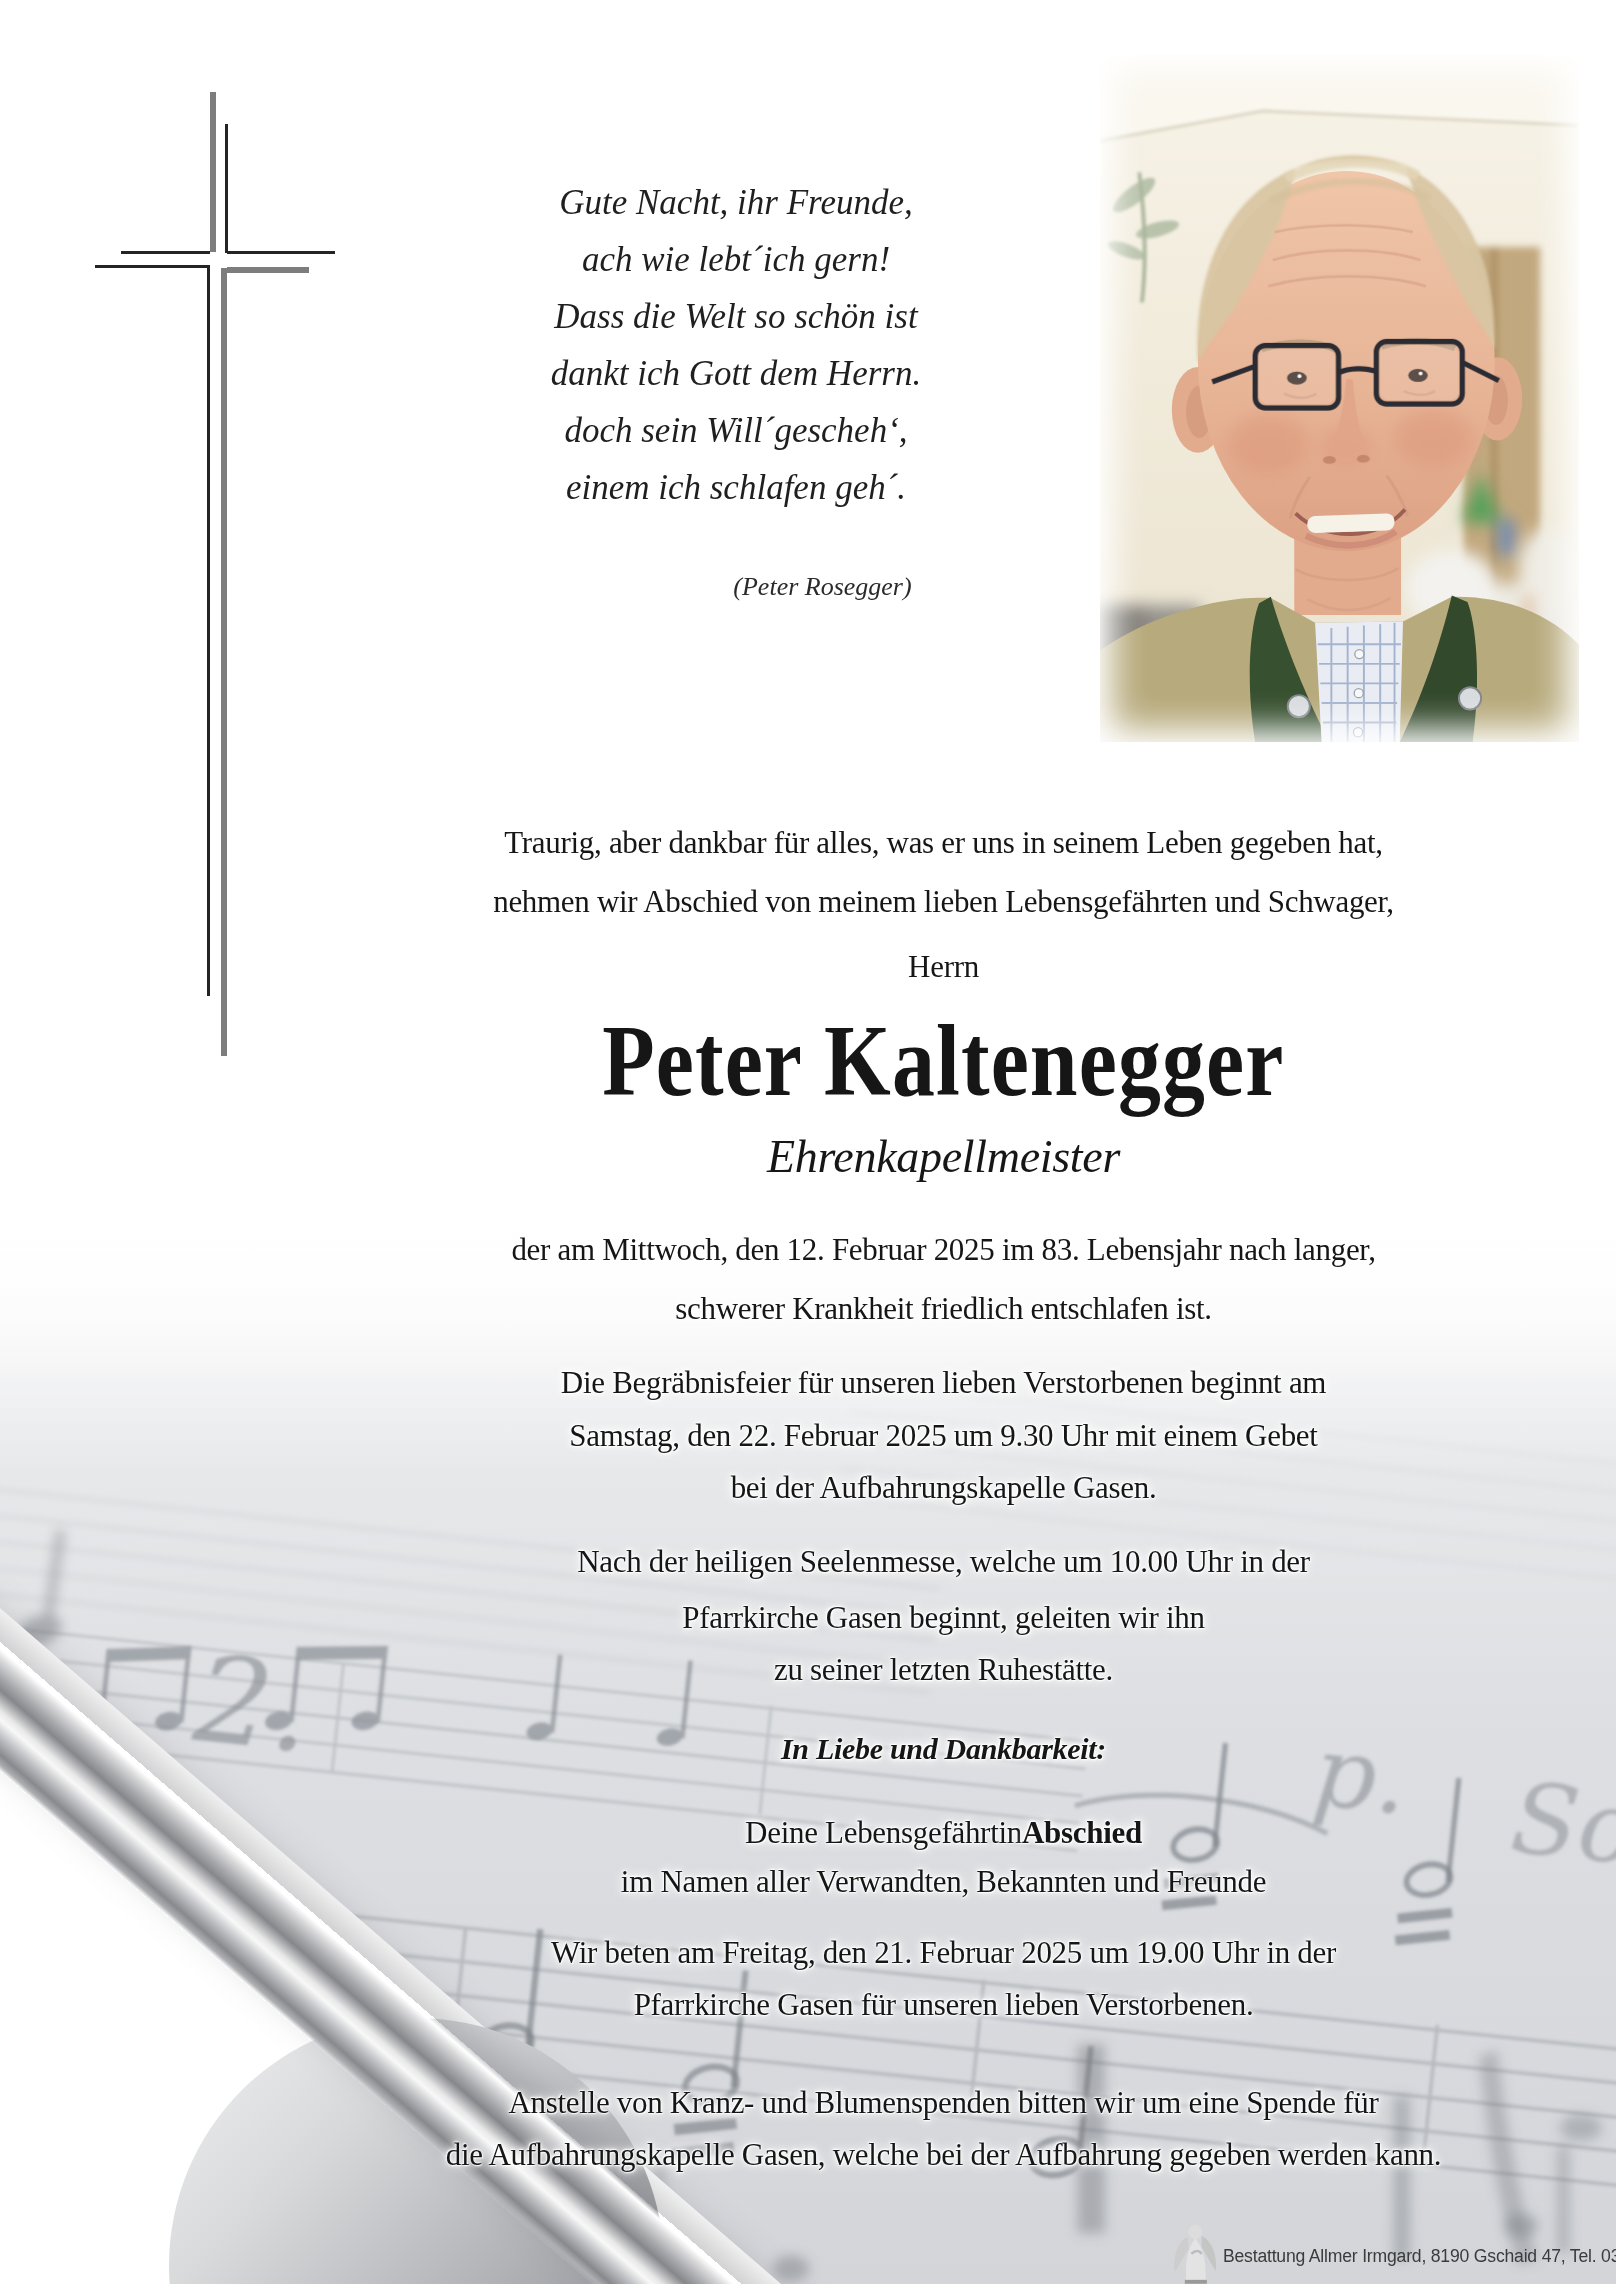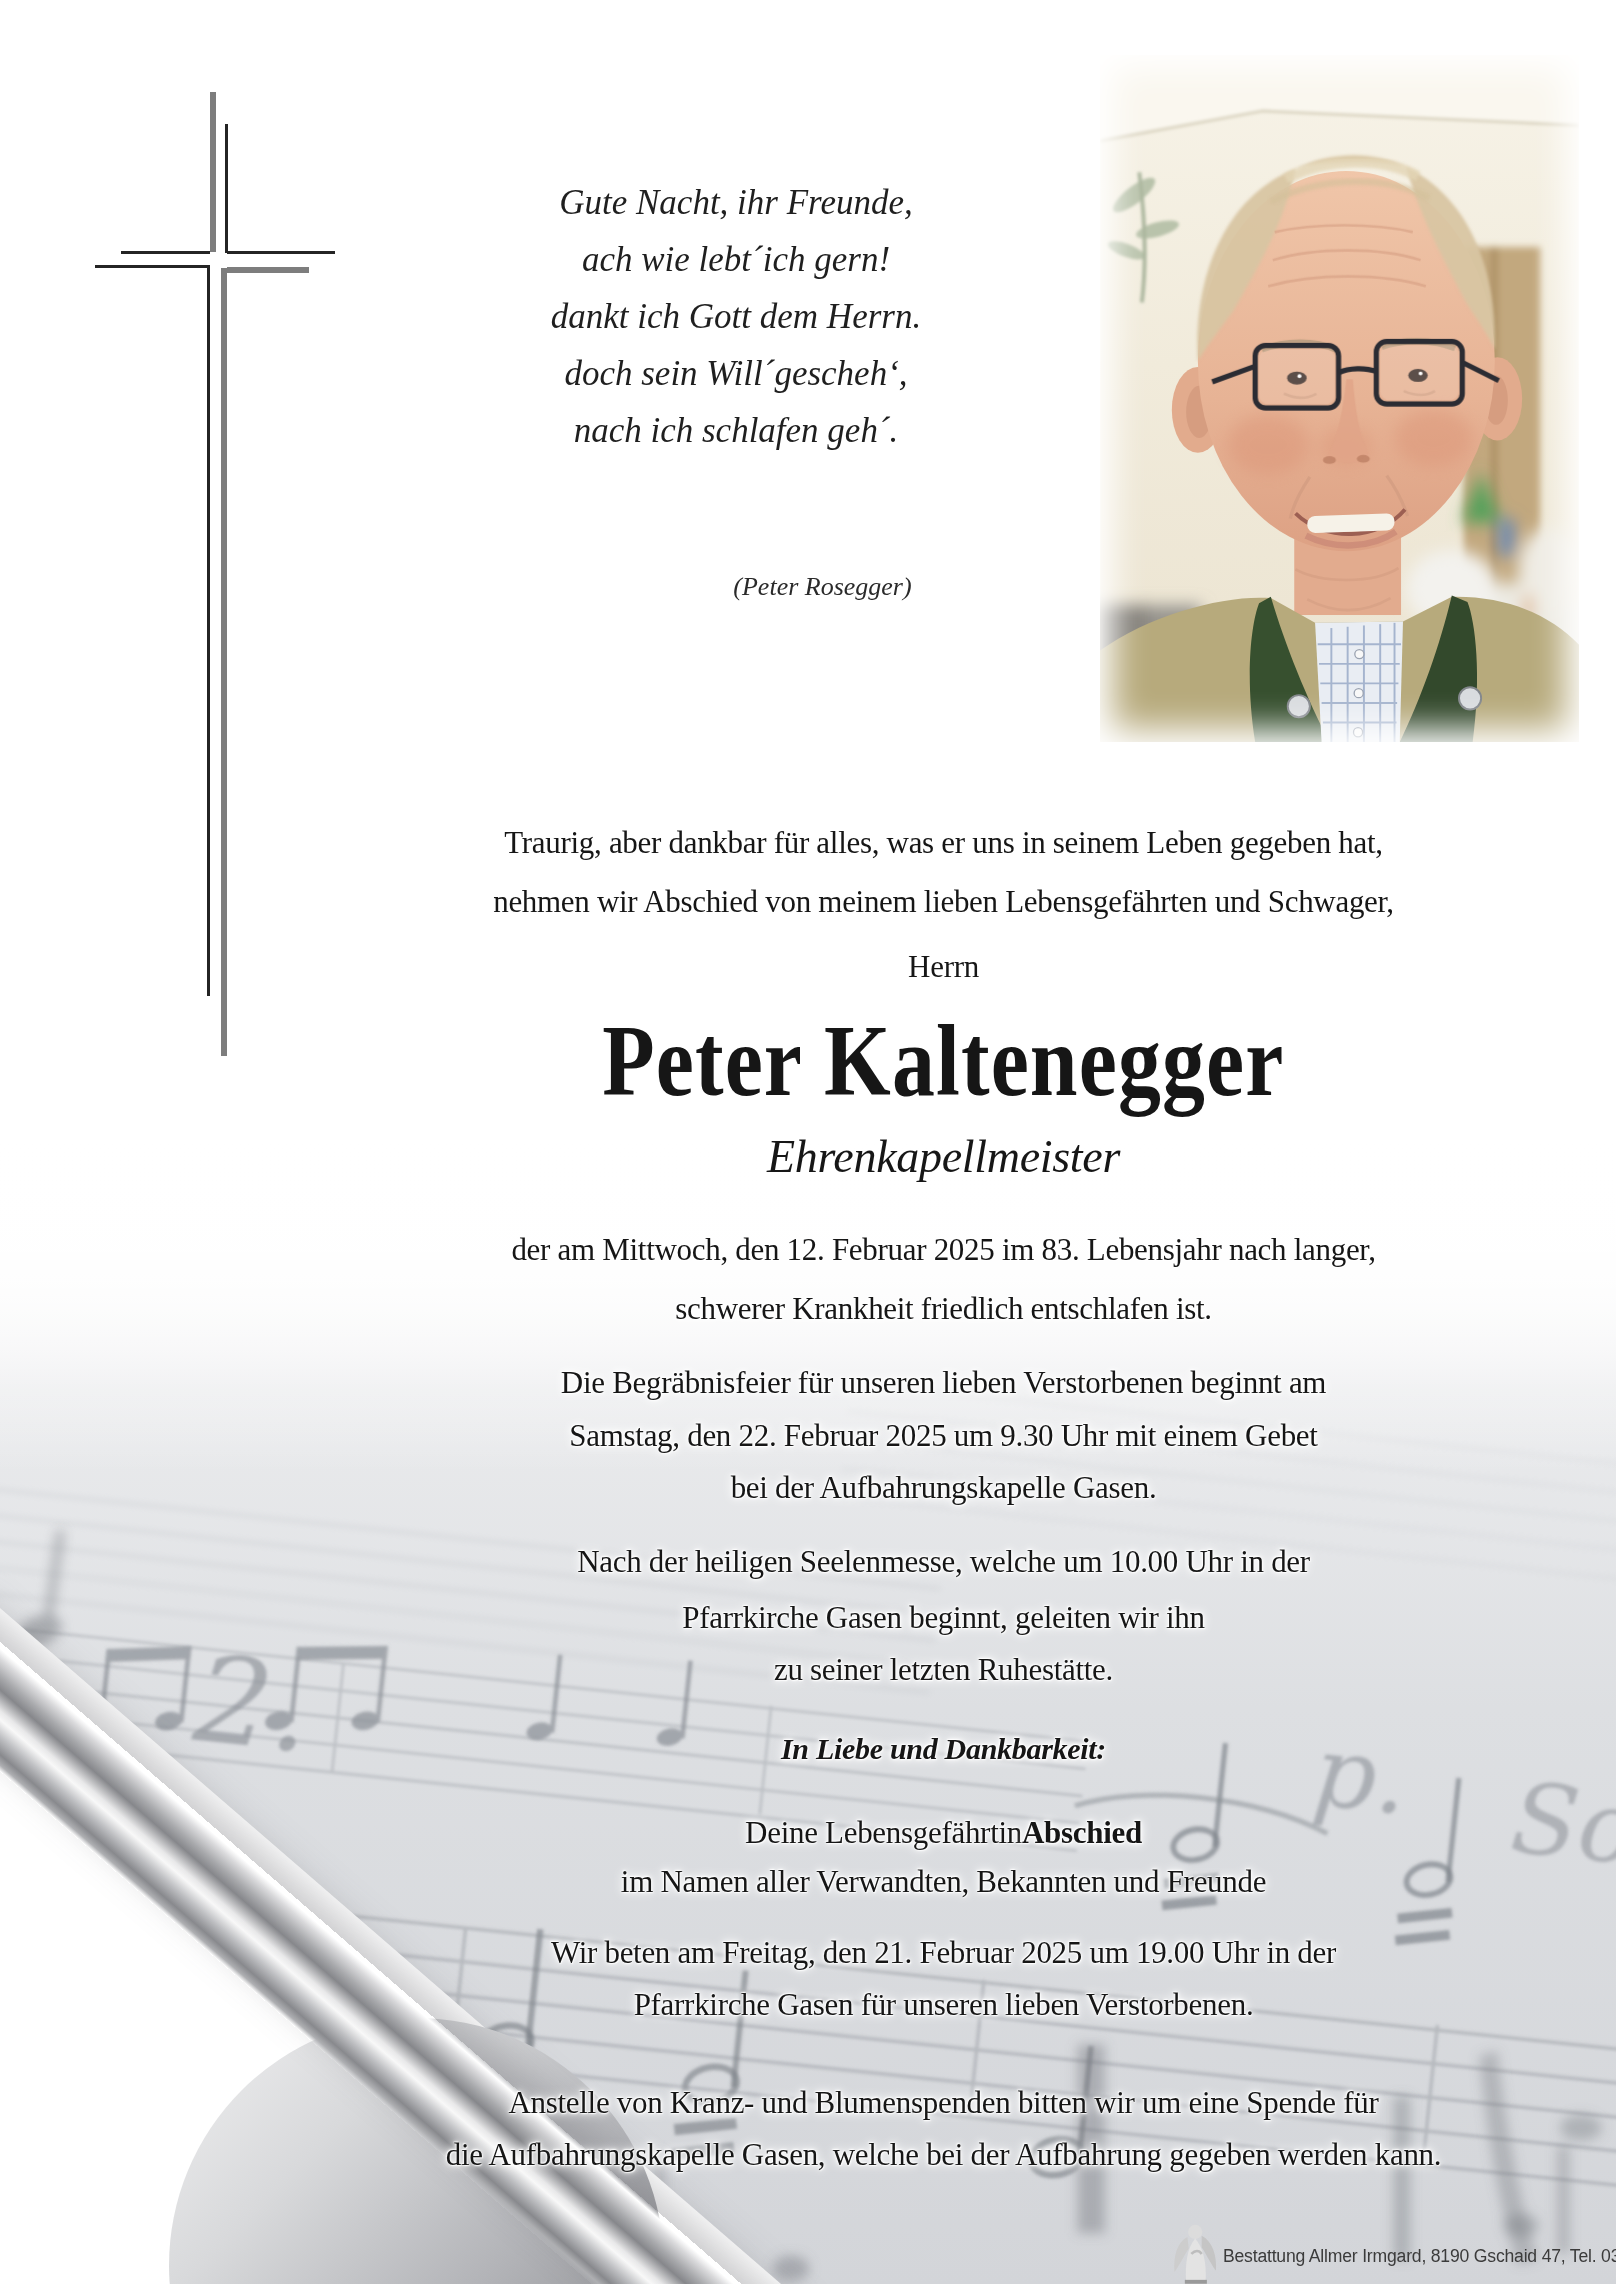--- a/index.html
+++ b/index.html
@@ -350,23 +350,24 @@
       <path d="M318,836 C360,858 404,858 446,834" stroke="#cf9a7e" stroke-width="4" fill="none" opacity="0.45"></path>
       <rect x="-40" y="-40" width="815" height="1135" fill="none" stroke="#ffffff" stroke-width="120" filter="url(#pbv)"></rect>
     </svg>
   </div>
 
   <div class="textlayer">
 
     <div class="quote">
       <div>Gute Nacht, ihr Freunde,</div>
       <div>ach wie lebt´ich gern!</div>
+      <div>Dass die Welt so schön ist</div>
       <div>dankt ich Gott dem Herrn.</div>
       <div>doch sein Will´gescheh‘,</div>
-      <div>nach ich schlafen geh´.</div>
+      <div>einem ich schlafen geh´.</div>
     </div>
     <div class="quote-attrib">(Peter Rosegger)</div>
 
     <div class="tline" style="top:821px;">Traurig, aber dankbar für alles, was er uns in seinem Leben gegeben hat,</div>
     <div class="tline" style="top:880px;">nehmen wir Abschied von meinem lieben Lebensgefährten und Schwager,</div>
     <div class="tline" style="top:945px;">Herrn</div>
 
     <div class="tline name-line" style="top:999px;">
       <span class="squeeze">Peter Kaltenegger</span>
     </div>

